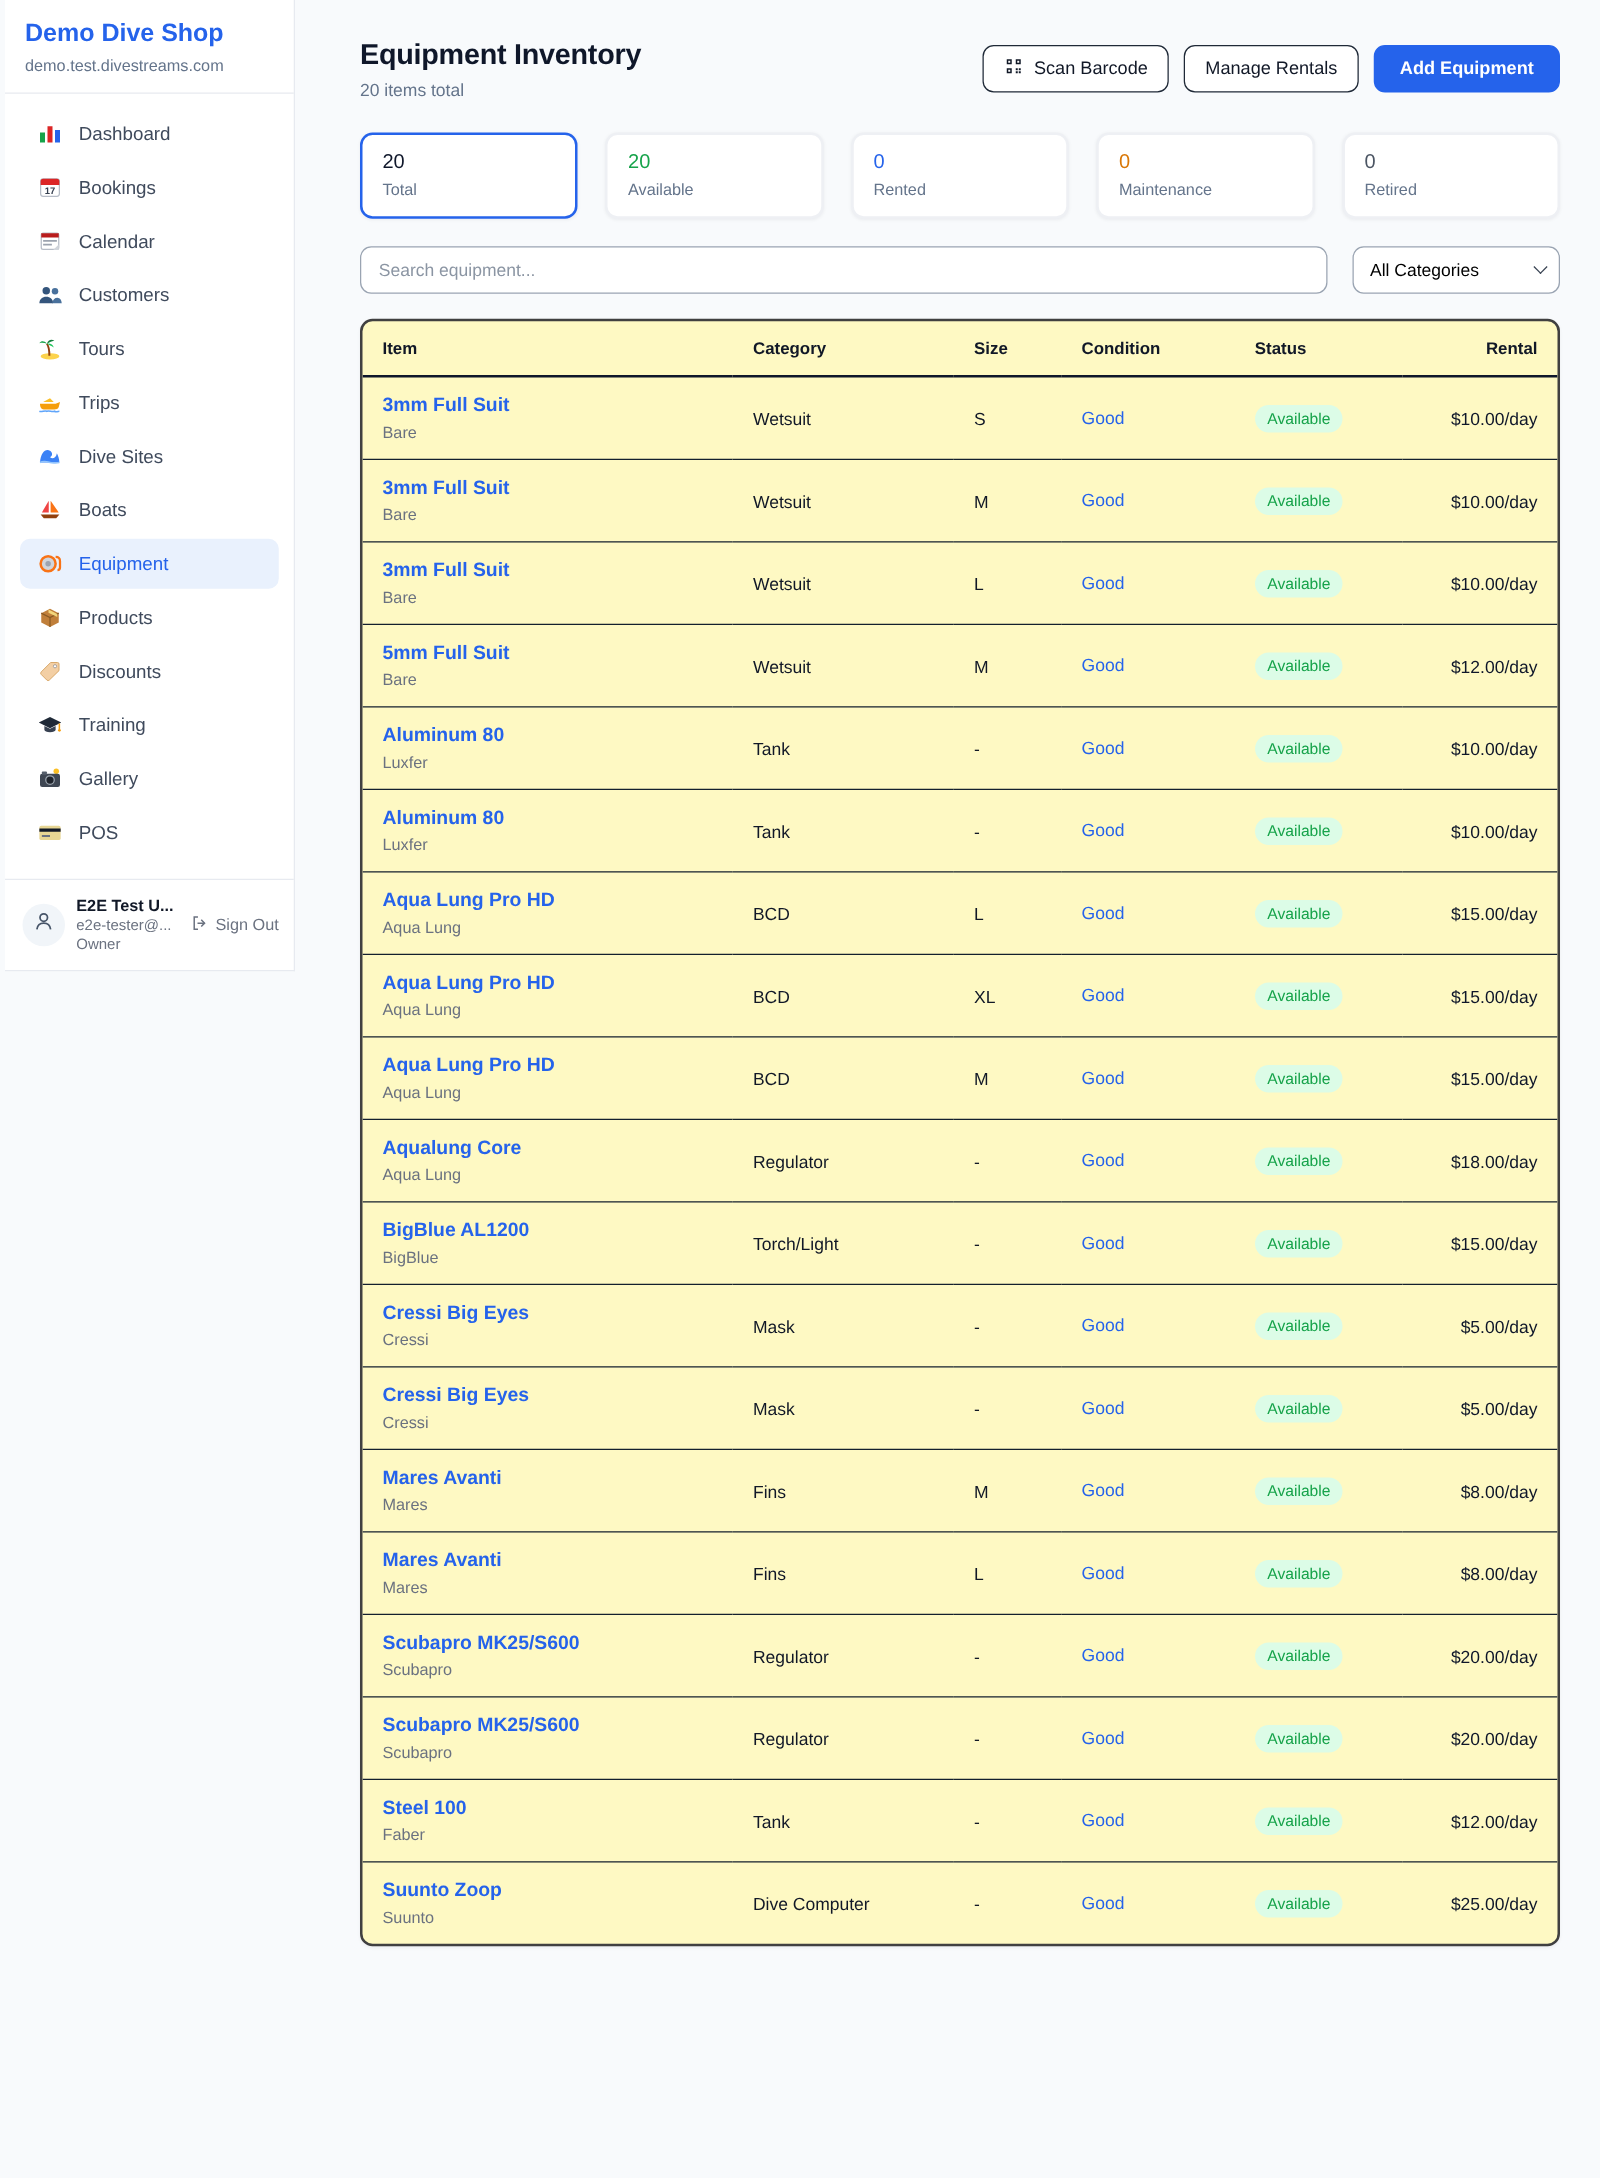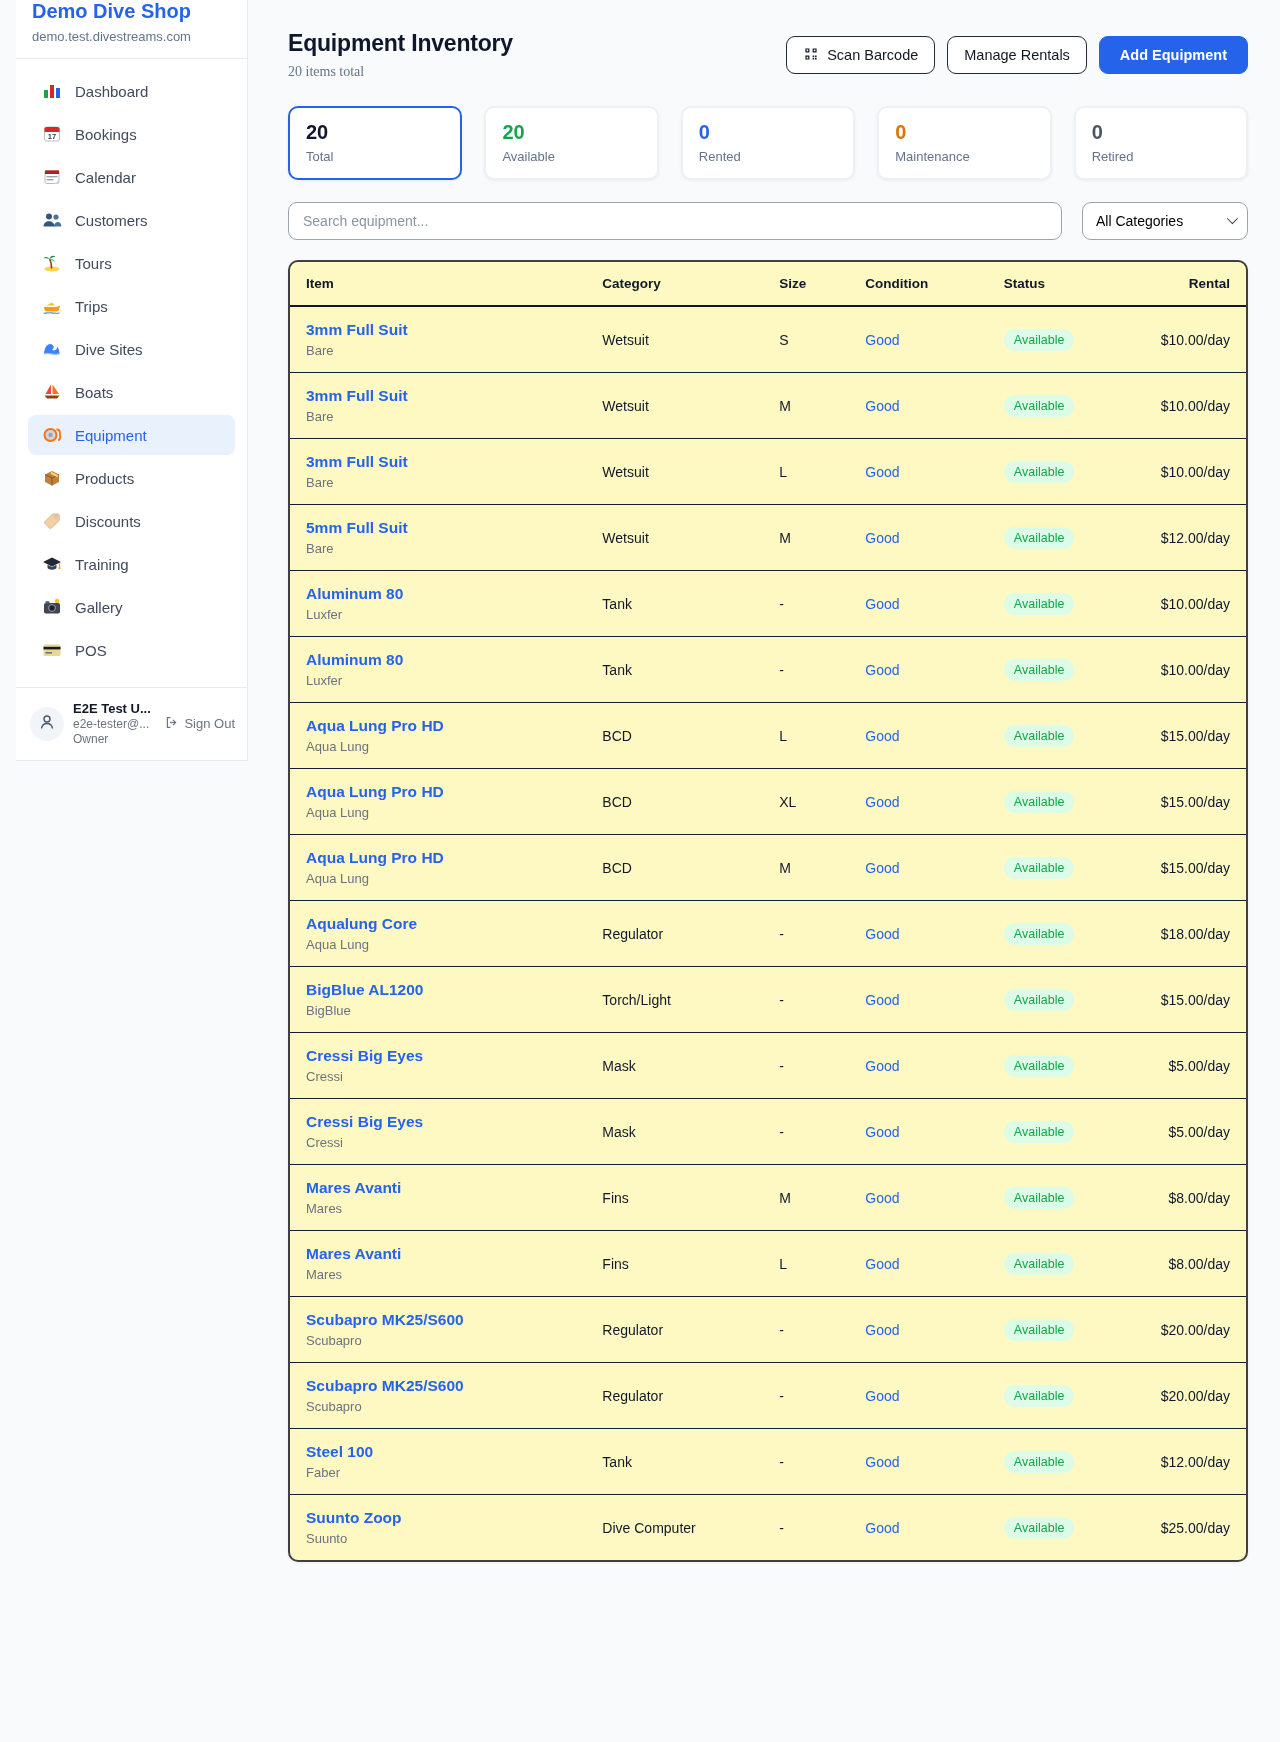--- a/index.html
+++ b/index.html
@@ -3,22 +3,23 @@
 <meta charset="utf-8">
 <style>
   * { box-sizing: border-box; margin: 0; padding: 0; }
   html,body { width:1280px; height:1742px; }
   body {
     font-family: "Liberation Sans", "DejaVu Sans", sans-serif;
     background:#f8fafc; color:#0f172a; overflow:hidden; position:relative;
   }
   
   .sidebar {
-    position:absolute; left:16px; top:0; width:232px; background:#ffffff;
+    position:absolute; left:4px; top:0; width:232px; background:#ffffff;
     border-right:1px solid #e7eaf0; border-bottom:1px solid #e7eaf0;
+    padding-top:16px;
   }
   .brand-block { padding:0 16px 14px 16px; border-bottom:1px solid #e7eaf0; }
   .brand { font-size:20px; font-weight:700; color:#2563eb; }
   .brand-domain { font-size:13px; color:#64748b; margin-top:6px; }
   .nav { padding:12px 12px 8px 12px; }
   .nav-item {
     display:flex; align-items:center; height:40px; margin-bottom:3px;
     padding:0 10px 0 14px; border-radius:8px; cursor:pointer; color:#3f4a5c;
     font-size:15px;
   }
@@ -35,34 +36,34 @@
   .user-info { flex:1; min-width:0; }
   .user-name { font-size:13px; font-weight:700; color:#111827; white-space:nowrap; }
   .user-email, .user-role { font-size:12px; color:#6b7280; margin-top:1px; white-space:nowrap; }
   .signout { display:flex; align-items:center; gap:5px; color:#6b7280; font-size:13px;
     cursor:pointer; white-space:nowrap; }
   .signout svg { width:15px; height:15px; }
   
   .main { margin-left:232px; padding:30px 32px 28px 56px; }
   .page-header { display:flex; align-items:center; justify-content:space-between;gap:14px; }
   .page-title { font-size:23px; font-weight:700; color:#0f172a; letter-spacing:-0.2px; }
-  .page-subtitle { font-size:14px; color:#64748b; margin-top:7px;font-family:Liberation Serif, serif; }
+  .page-subtitle { font-size:14px; color:#64748b; margin-top:7px; }
   .header-actions { display:flex; gap:12px; align-items:center; }
   .btn { height:38px; border-radius:9px; font-size:14.5px; display:flex; align-items:center;
     gap:8px; cursor:pointer; user-select:none; }
   .btn-outline { background:#fff; border:1.5px solid #1f2937; color:#111827; padding:0 16px; }
   .btn-outline svg { width:16px; height:16px; }
   .btn-primary { background:#2563eb; border:1.5px solid #2563eb; color:#fff;
     padding:0 20px; font-weight:600; }
   
   .stats-row { display:flex; gap:22px; margin-top:26px; }
   .stat-card { flex:1; background:#fff; border:2px solid #eef0f4; border-radius:10px;
     padding:13px 16px 14px 16px; box-shadow:0 1px 3px rgba(16,24,40,0.06); cursor:pointer; }
   .stat-card.selected { border-color:#2563eb; }
-  .stat-value { font-size:20px; font-weight:700; }
+  .stat-value { font-size:16px; font-weight:400; }
   .stat-label { font-size:13px; color:#64748b; margin-top:5px; }
   
   .filter-row { display:flex; gap:20px; margin-top:22px; }
   .search-input { flex:1; height:38px; border:1px solid #9aa4b2; border-radius:9px;
     background:#fff; padding:0 14px; font-size:14px; font-family:inherit; color:#111827; }
   .search-input::placeholder { color:#8b95a3; }
   .category-select { width:166px; height:38px; border:1px solid #9aa4b2; border-radius:9px;
     background:#fff; display:flex; align-items:center; padding:0 30px 0 13px;
     font-size:14px; color:#000000; position:relative; cursor:pointer; }
   .category-select .caret { position:absolute; right:12px; top:13px; width:8px; height:8px;

